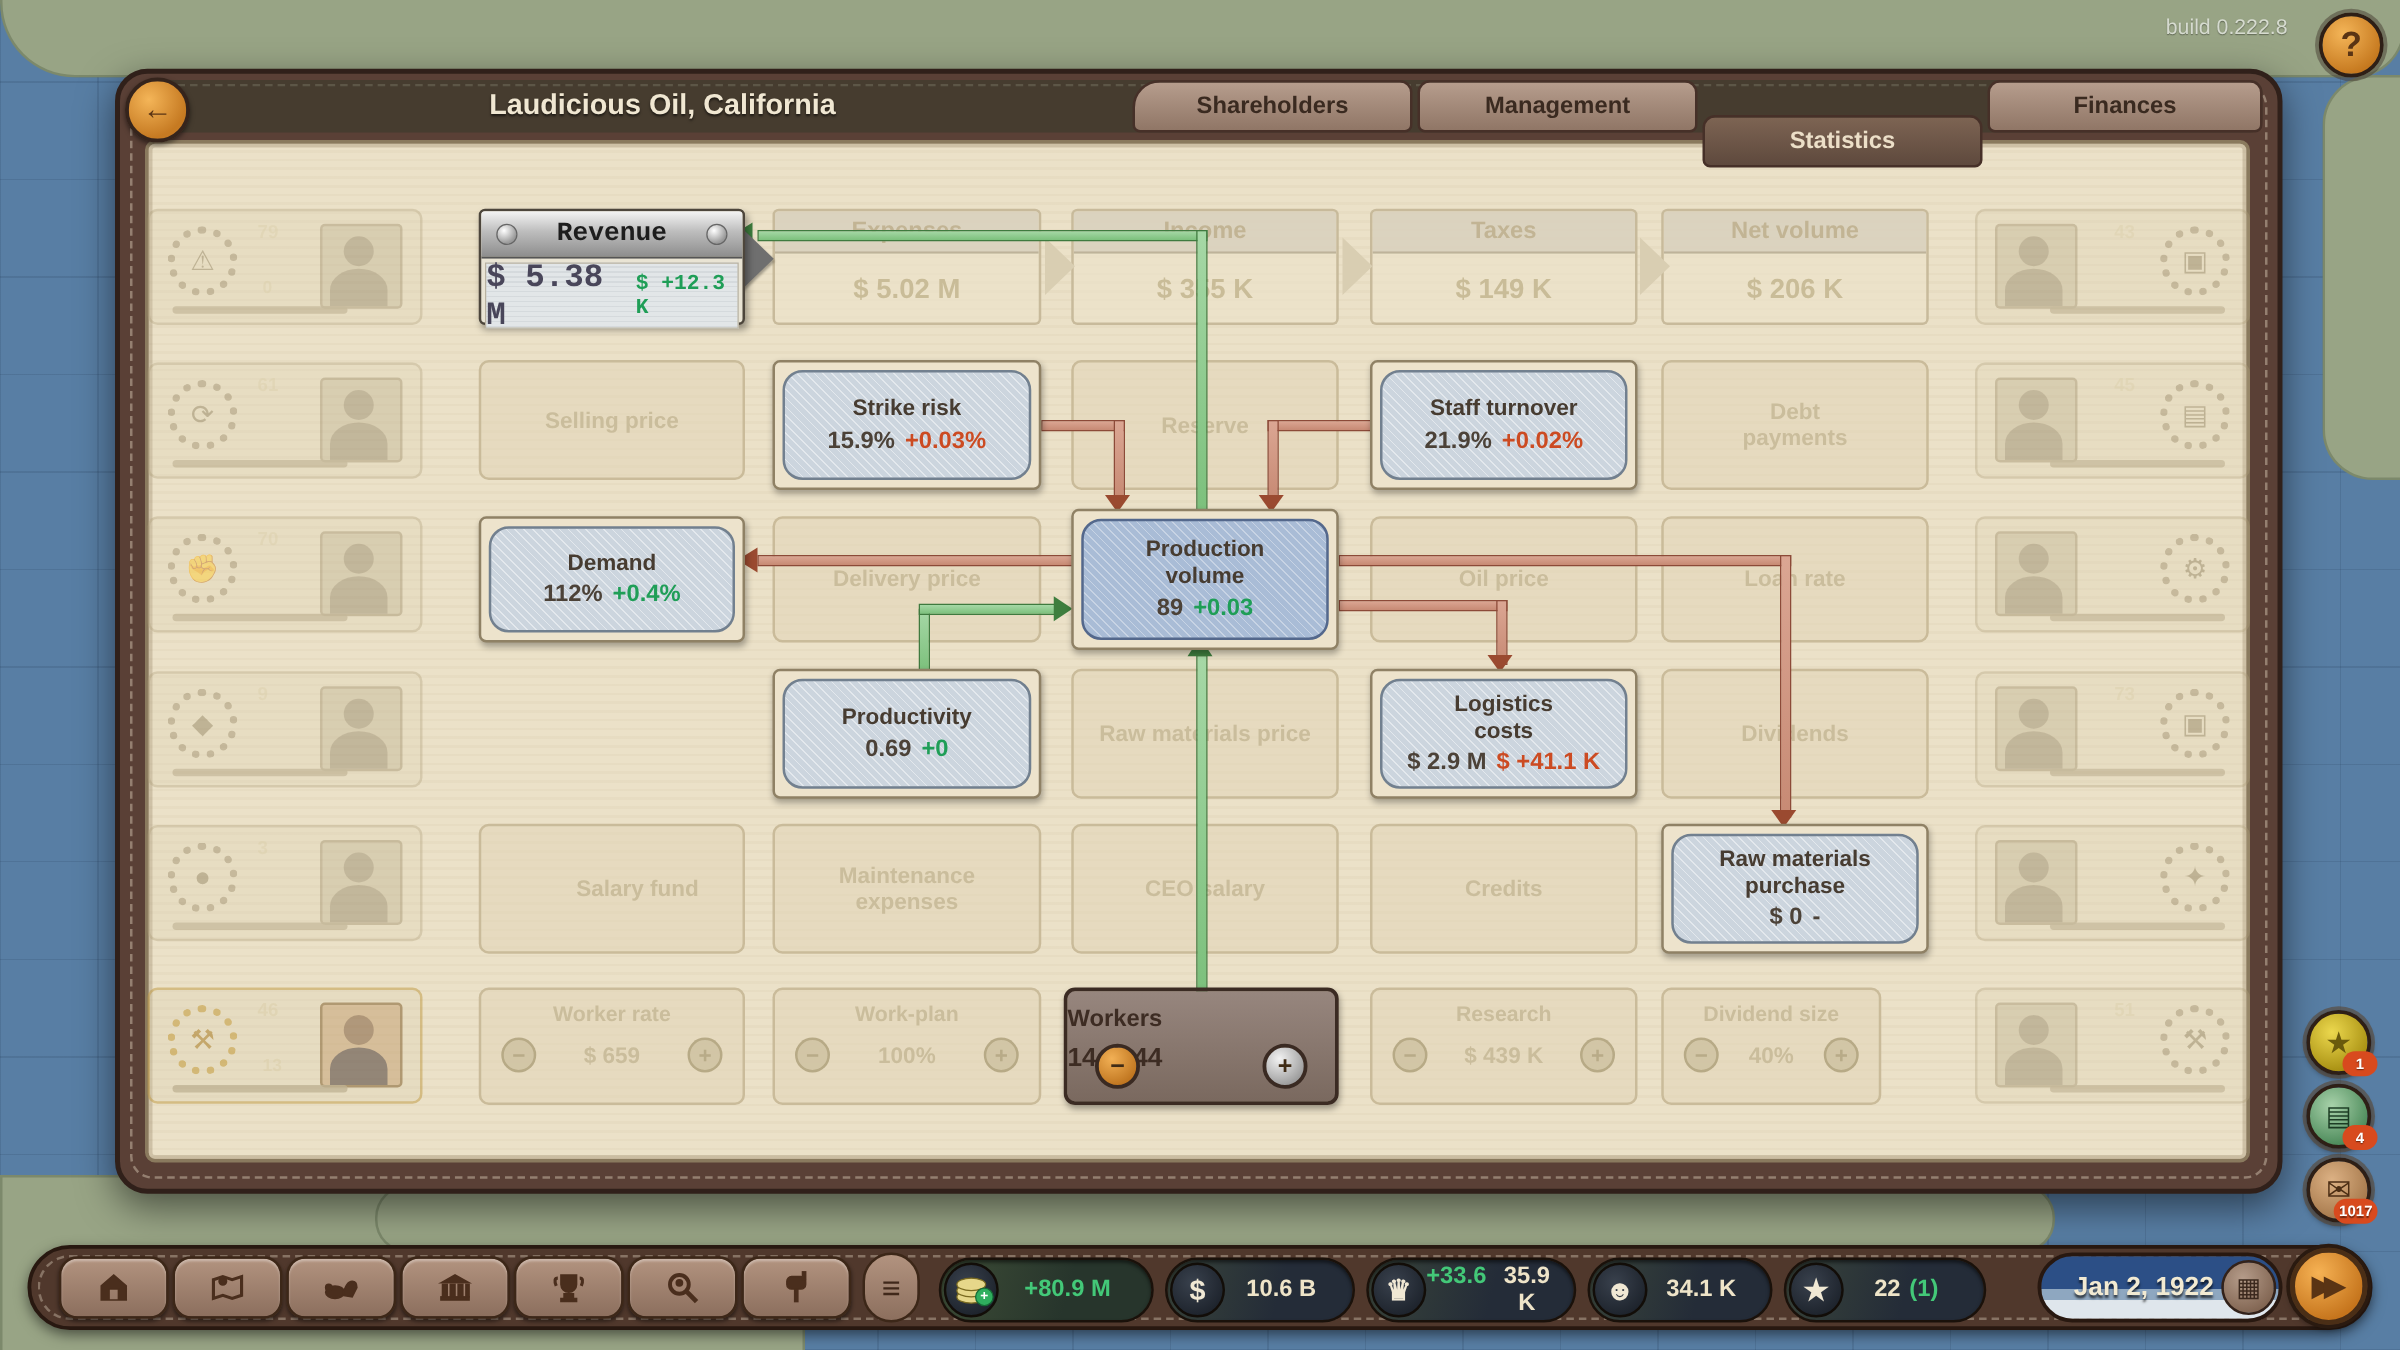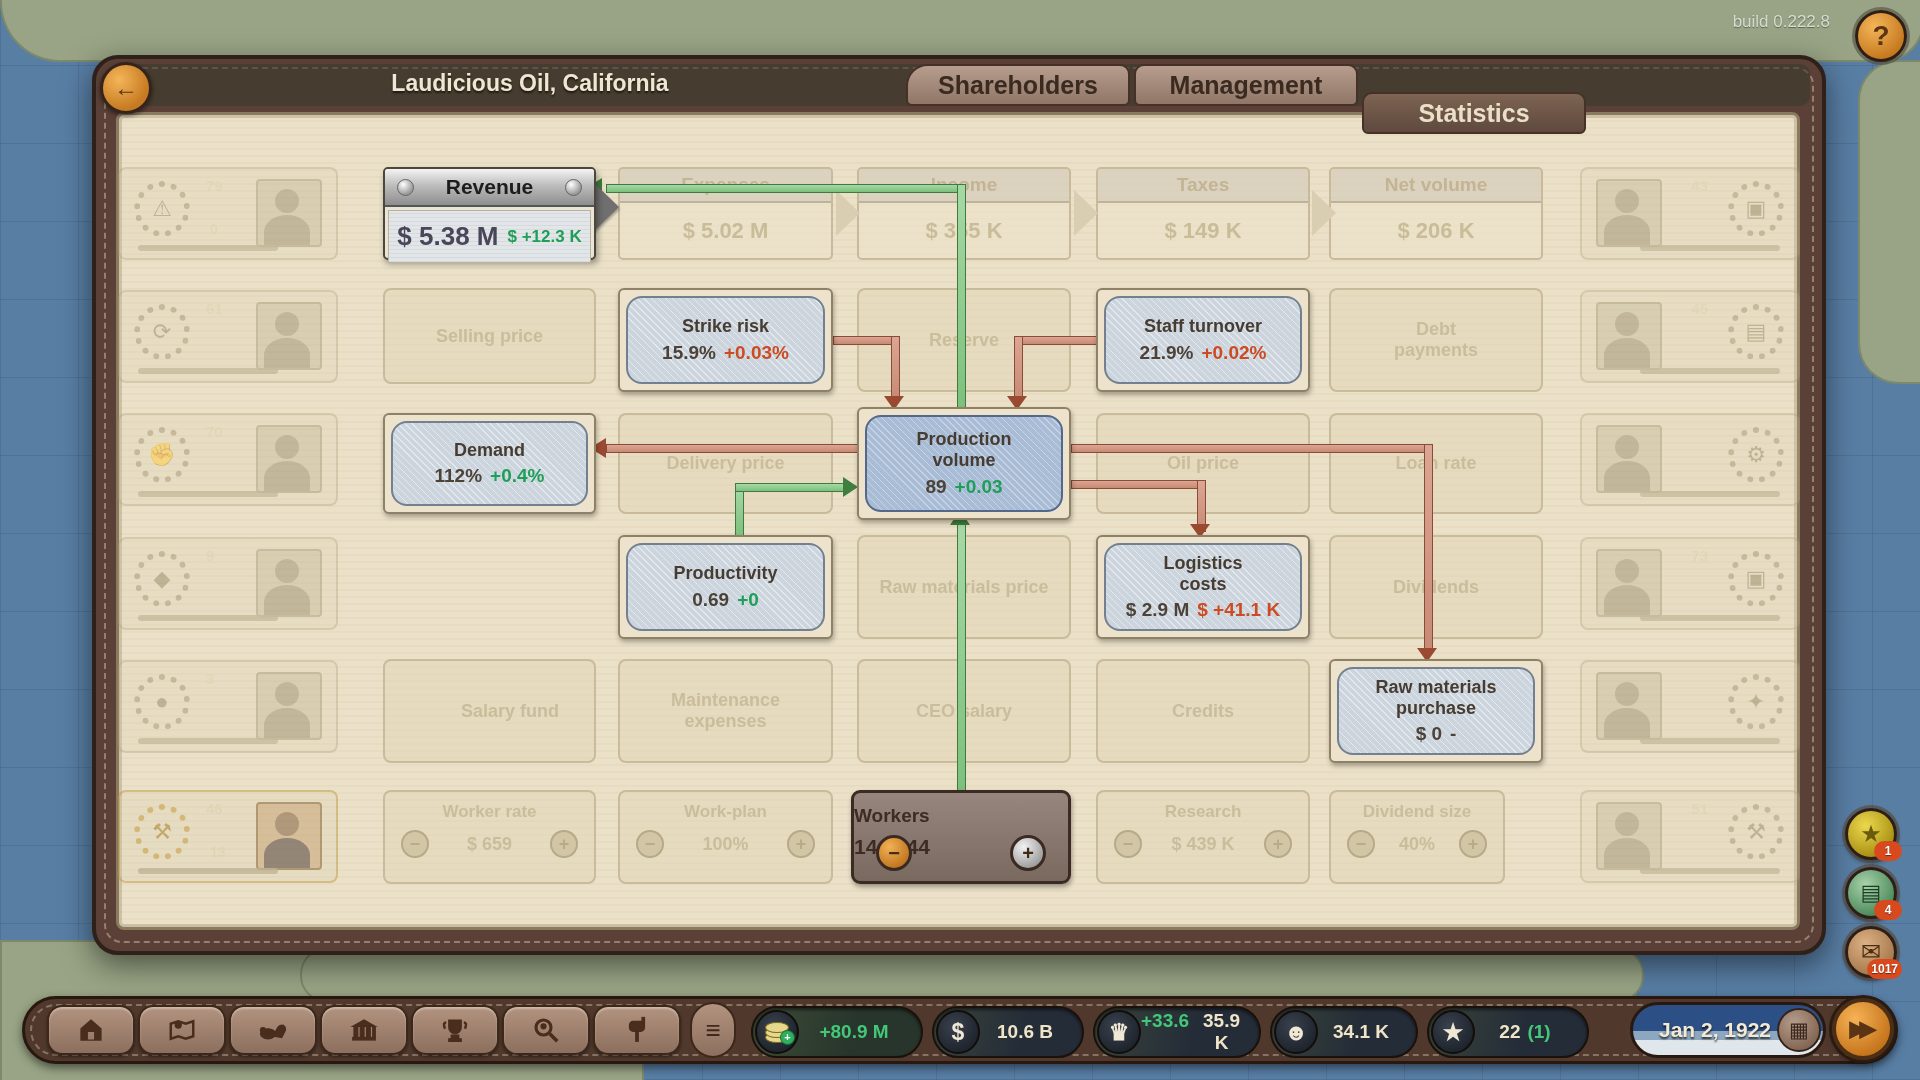--- a/index.html
+++ b/index.html
@@ -21,21 +21,21 @@
          box-shadow:inset 0 0 0 3px rgba(140,120,90,.3);}
   .titlebar{position:absolute;left:112px;top:64px;width:1698px;height:42px;
          background:rgba(56,58,44,.6);border-radius:10px;z-index:8;}
   .page-title{position:absolute;left:330px;top:70px;width:400px;text-align:center;font-size:23px;
          font-weight:bold;color:#f0e7d2;text-shadow:0 2px 2px rgba(0,0,0,.6);z-index:9;}
   .back-btn{position:absolute;left:100px;top:62px;width:46px;height:46px;border-radius:50%;
          background:radial-gradient(circle at 35% 32%,#f4b558,#c67a22 70%);border:3px solid #35241c;
          color:#5a3414;font-size:24px;font-weight:bold;display:flex;align-items:center;justify-content:center;
          z-index:10;box-shadow:0 2px 4px rgba(0,0,0,.5);}
   .tab{position:absolute;top:64px;height:42px;display:flex;align-items:center;justify-content:center;
-       font-size:25px;font-weight:bold;color:#3a2a20;border:2px solid #463028;border-radius:10px 10px 6px 6px;
+       font-size:19px;font-weight:bold;color:#3a2a20;border:2px solid #463028;border-radius:10px 10px 6px 6px;
        background:linear-gradient(#b69d8d,#907666);z-index:9;box-sizing:border-box;}
   .tab.first{border-radius:22px 10px 6px 6px;}
   .tab.active{background:linear-gradient(#7d6453,#5e493d);color:#ecdfc8;}
   
   .ghost-plain{position:absolute;background:rgba(226,214,184,.55);border:2px solid rgba(198,184,150,.9);
        border-radius:8px;display:flex;align-items:center;justify-content:center;z-index:10;box-sizing:border-box;}
   .ghost-label{color:#cabd9c;font-size:18px;font-weight:bold;text-align:center;line-height:1.15;}
   .ghost-metal{position:absolute;background:rgba(236,227,202,.6);border:2px solid rgba(195,182,150,.9);
        border-radius:5px;z-index:10;box-sizing:border-box;}
   .ghost-metal .mhead{height:32px;background:rgba(205,198,182,.55);border-bottom:2px solid rgba(170,158,130,.6);
@@ -61,21 +61,21 @@
   .stat .inner{width:100%;height:100%;border:2px solid #72808f;border-radius:16px;box-sizing:border-box;
         background:#ccd5de;display:flex;flex-direction:column;align-items:center;justify-content:center;gap:5px;
         background-image:repeating-linear-gradient(45deg,rgba(255,255,255,.45) 0 1px,transparent 1px 5px);}
   .stat.hl .inner{background:#a9bcd6;border-color:#54688c;
         background-image:repeating-linear-gradient(45deg,rgba(255,255,255,.35) 0 1px,transparent 1px 5px);}
   .stat-title{font-weight:bold;color:#473c31;font-size:18px;text-align:center;line-height:1.15;}
   .vrow{display:flex;align-items:baseline;gap:8px;font-weight:bold;font-size:19px;color:#4c4238;}
   .d-green{color:#1f9e57;} .d-red{color:#cc4b22;} .d-dash{color:#4c4238;}
   
   .metal{position:absolute;border:2px solid #4d463c;border-radius:5px;z-index:30;box-sizing:border-box;
-        box-shadow:2px 4px 6px rgba(0,0,0,.35);background:#e9e4d4;}
+        box-shadow:2px 4px 6px rgba(0,0,0,.35);background:#e9e4d4;font-family:Liberation Mono, monospace;}
   .metal .head{height:36px;background:linear-gradient(#f4f4f4,#bdbdbd 45%,#8e8e8e);border-bottom:2px solid #555;
         display:flex;align-items:center;justify-content:center;color:#1d1d1d;font-size:21px;font-weight:bold;
         border-radius:3px 3px 0 0;position:relative;}
   .screw{position:absolute;top:10px;width:15px;height:15px;border-radius:50%;
         background:radial-gradient(circle at 35% 30%,#fff,#9a9a9a 70%);border:1px solid #666;}
   .metal .body{height:51px;margin:3px;border:1px solid #b9b2a0;background:#e2e6e8;
         background-image:repeating-linear-gradient(0deg,rgba(120,130,140,.12) 0 1px,transparent 1px 4px);
         display:flex;align-items:center;justify-content:center;gap:9px;}
   .rev-val{font-size:26px;font-weight:bold;color:#49465a;}
   .rev-delta{font-size:17px;font-weight:bold;color:#1f9e57;}
@@ -184,20 +184,23 @@
 
   <div class="tab first" style="left:906px;width:224px;">
       <span>Shareholders</span>
     </div>
   <div class="tab" style="left:1134px;width:224px;">
       <span>Management</span>
     </div>
   <div class="tab active" style="left:1362px;width:224px;margin-top:28px;">
       <span>Statistics</span>
     </div>
+  <div class="tab" style="left:1590px;width:220px;">
+      <span>Finances</span>
+    </div>
 
   <div class="ghost-metal" style="left:618px;top:167px;width:215px;height:93px;">
     <div class="mhead">Expenses</div>
     <div class="mval">$ 5.02 M</div>
   </div>
   <div class="ghost-metal" style="left:857px;top:167px;width:214px;height:93px;">
     <div class="mhead">Income</div>
     <div class="mval">$ 355 K</div>
   </div>
   <div class="ghost-metal" style="left:1096px;top:167px;width:214px;height:93px;">

